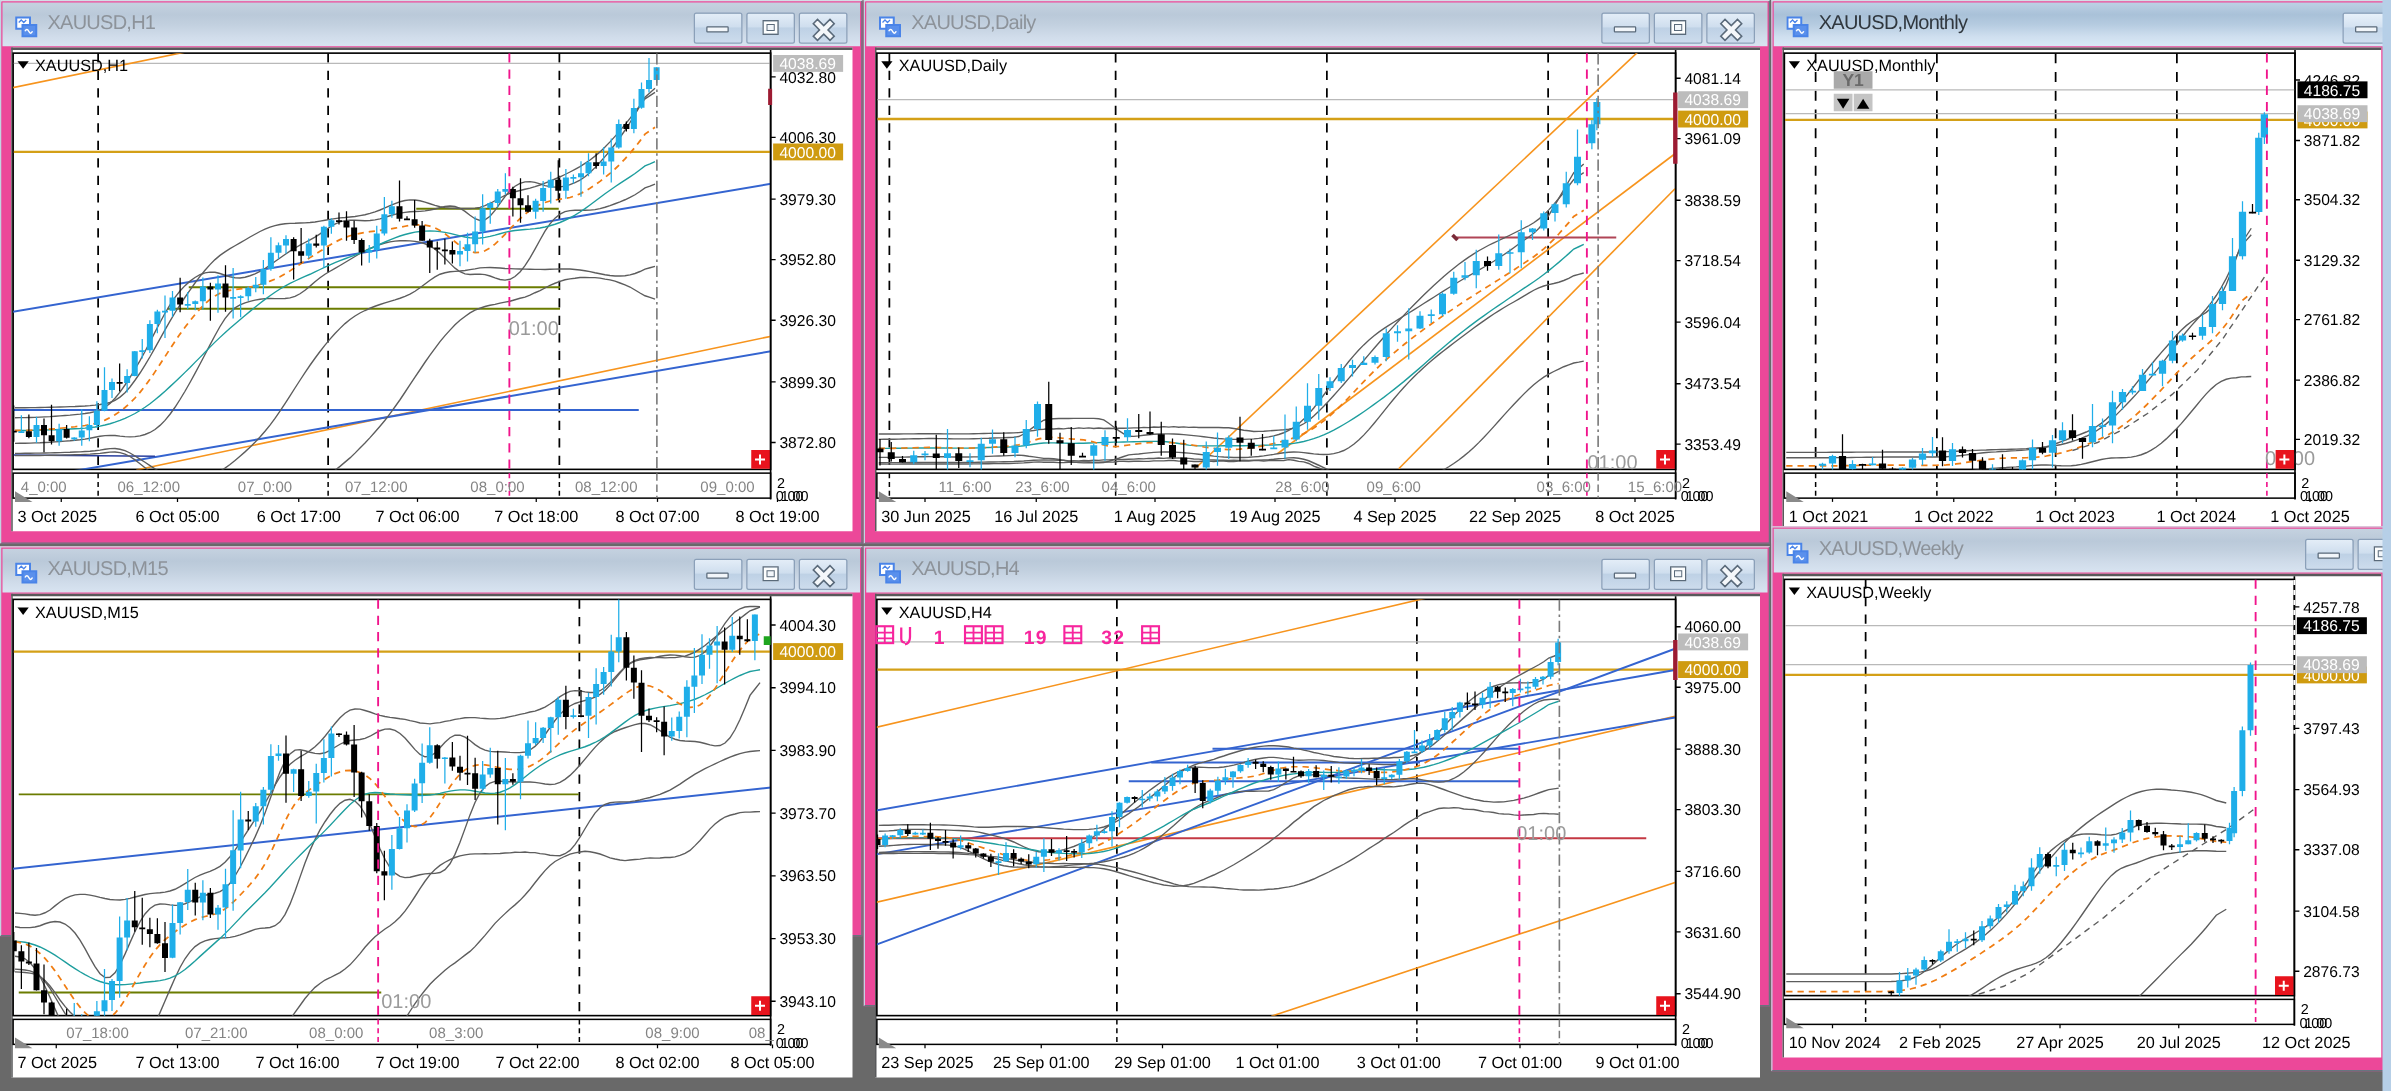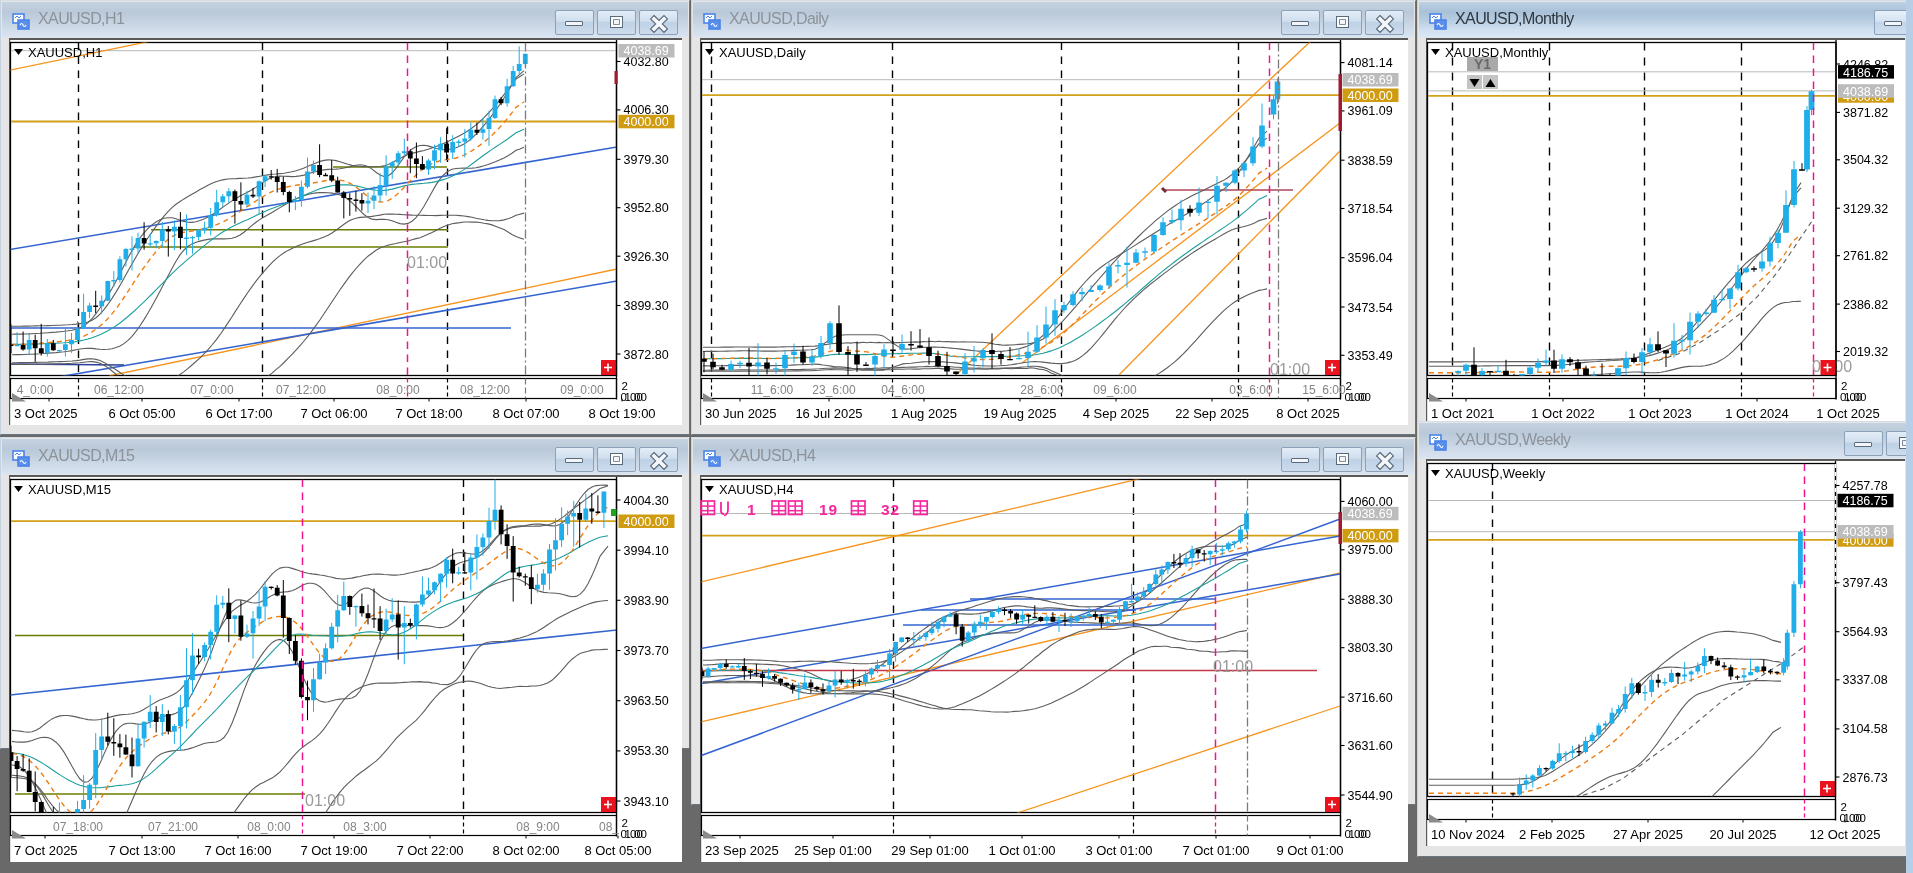--- a/index.html
+++ b/index.html
@@ -1,16 +1,16 @@
 <!DOCTYPE html>
 <html><head><meta charset="utf-8"><style>
 body,svg,text{font-family:"Liberation Sans",sans-serif}
 html,body{margin:0;padding:0;width:1913px;height:873px;overflow:hidden;background:#696969;font-family:"Liberation Sans",sans-serif}
 *{box-sizing:border-box}
-.win{position:absolute;background:#e5e5e5;border:1px solid #68747f;border-top-color:#d4dde6;border-left-color:#c4d3e2}
+.win{position:absolute;background:#ec4899;border:1px solid #68747f;border-top-color:#d4dde6;border-left-color:#c4d3e2}
 .tb{position:absolute;left:1px;top:1px;right:1px;height:35px;background:linear-gradient(#c5d2e0,#bac9d9 28%,#c2d0df 50%,#d0dcea 78%,#d8e4f1)}
 .tbact{background:linear-gradient(#bdd1e5,#a9c1d8 28%,#b5cbe0 50%,#cfdfef 78%,#d9e8f6)}
 .icon{position:absolute;left:10px;top:10px}
 .ttl{position:absolute;left:36px;top:8px;font-size:16px;letter-spacing:-0.6px;color:#8d939a;white-space:nowrap}
 .ttlact{color:#30373e}
 .btns{position:absolute;right:10px;top:8px;display:flex;gap:3px}
 .btn{width:39px;height:25px;border:1px solid #8ba0b9;border-radius:2px;background:linear-gradient(#e3edf7,#cfdeee 45%,#bed1e5 50%,#cddced);position:relative}
 .btn.act{background:linear-gradient(#e8f1fa,#d4e2f1 45%,#c2d5e9 50%,#d0dfef)}
 .btn.closeb{background:linear-gradient(#e3a796,#d8826b 45%,#c34f2c 50%,#c8643f);border-color:#5a1208}
 .minb{position:absolute;left:9px;top:10px;width:18px;height:5px;background:#f2f6fa;border:1px solid #5a6a7a;border-radius:1px}

